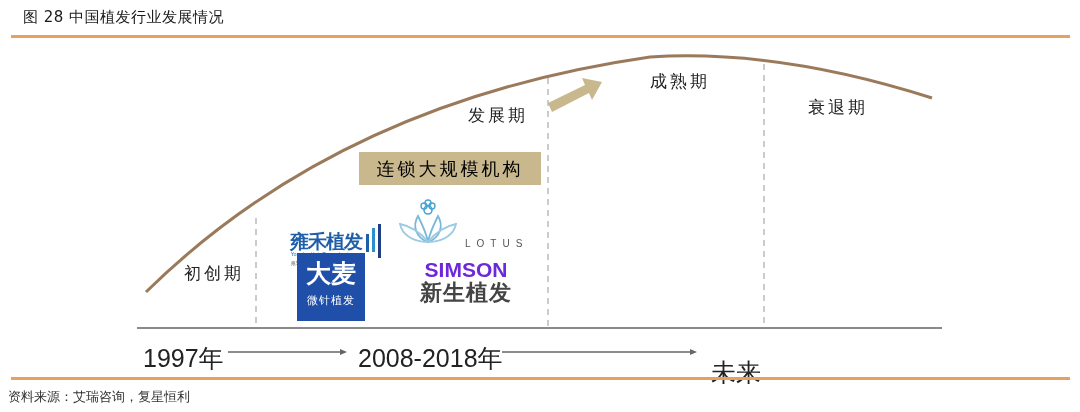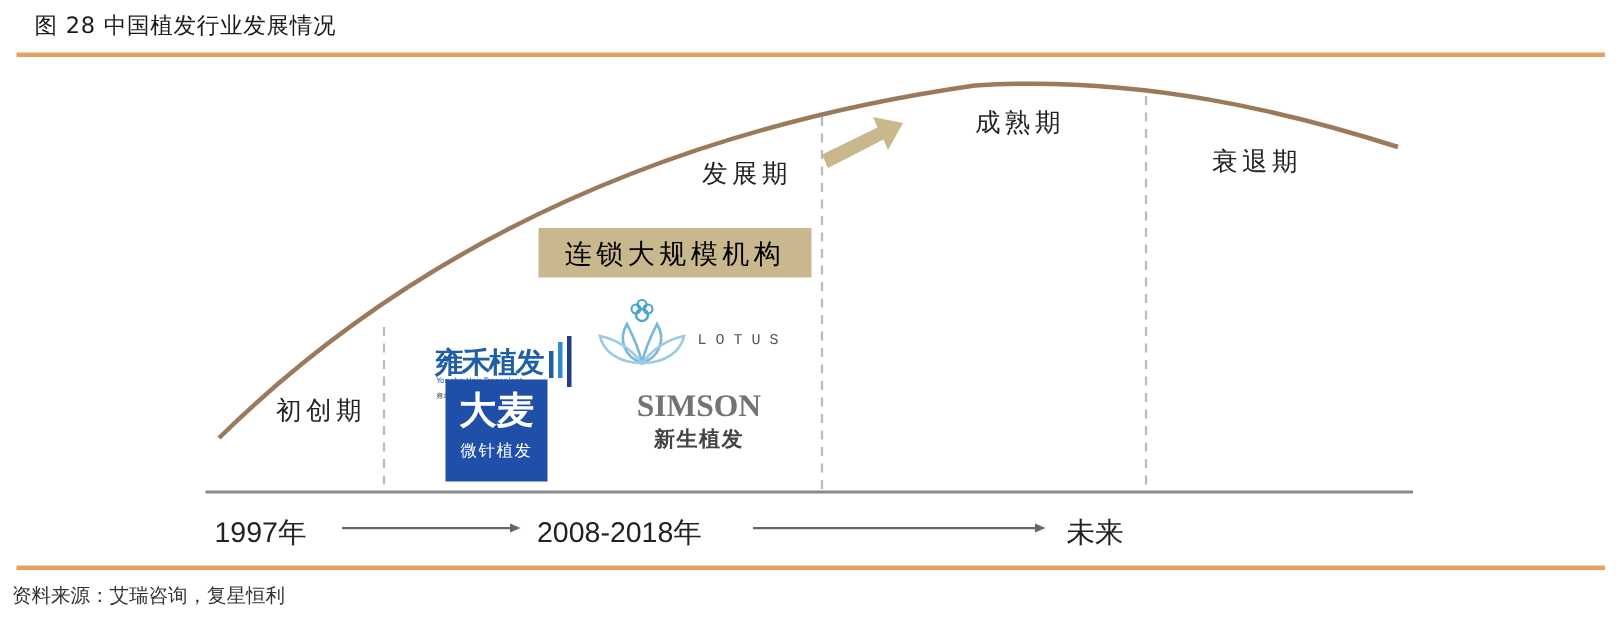--- a/index.html
+++ b/index.html
@@ -5,36 +5,36 @@
     html, body { margin: 0; padding: 0; background: #ffffff; }
     body { width: 1080px; height: 412px; position: relative; overflow: hidden; font-family: "DejaVu Sans", sans-serif; }
     .title { position: absolute; left: 23px; top: 8px; font-size: 15px; font-weight: normal; color: #1a1a1a; letter-spacing: 0.5px; }
     .rule { position: absolute; left: 11px; width: 1059px; height: 3px; background: #e8a15c; }
     .rule.top { top: 35px; }
     .rule.bottom { top: 377px; }
     .source { position: absolute; left: 8px; top: 388px; font-family: "DejaVu Serif", serif; font-size: 13px; color: #333; }
     svg.diagram { position: absolute; left: 0; top: 0; }
     .phase { position: absolute; font-family: "DejaVu Serif", serif; font-size: 17px; color: #222; letter-spacing: 3px; }
     .chain-box { position: absolute; left: 359px; top: 152px; width: 182px; height: 33px; background: #c9b88e; display: flex; align-items: center; justify-content: center; font-family: "DejaVu Serif", serif; font-size: 18px; color: #000000; letter-spacing: 3px; }
-    .timeline-label { position: absolute; top: 342px; font-family: "Liberation Sans", sans-serif; font-size: 19px; color: #222; }
+    .timeline-label { position: absolute; top: 342px; font-family: "Liberation Sans", sans-serif; font-size: 25px; color: #222; }
     
     .logo-yonghe { position: absolute; left: 290px; top: 192px; width: 98px; height: 48px; margin-top: 32px; }
     .yh-cn { position: absolute; left: 0; top: 5px; font-size: 19px; font-weight: bold; color: #1f5fa8; letter-spacing: -1px; }
     .yh-en { position: absolute; left: 1px; top: 27px; font-size: 5px; color: #1f5fa8; }
     .yh-sub { position: absolute; left: 1px; top: 37px; font-size: 4.5px; color: #333; white-space: nowrap; }
     .yh-bars { position: absolute; left: 75px; top: 0px; width: 20px; height: 34px; }
     .logo-damai { position: absolute; left: 297px; top: 253px; width: 68px; height: 68px; background: #1f4fa8; color: #fff; text-align: center; }
     .dm-big { font-size: 25px; font-weight: bold; margin-top: 6px; line-height: 30px; }
     .dm-small { font-size: 11px; margin-top: 4px; letter-spacing: 1px; }
     .logo-lotus { position: absolute; left: 398px; top: 198px; width: 140px; height: 48px; }
     .lt-cn { position: absolute; left: 66px; top: 4px; font-size: 21px; font-weight: bold; color: #333; letter-spacing: 1px; }
-    .lt-en { position: absolute; left: 67px; top: 24px; font-size: 10px; color: #555; letter-spacing: 6px; font-family: Liberation Mono, monospace; }
+    .lt-en { position: absolute; left: 67px; top: 40px; font-size: 10px; color: #555; letter-spacing: 6px; font-family: Liberation Sans, sans-serif; }
     .logo-simson { position: absolute; left: 410px; top: 258px; width: 112px; height: 48px; text-align: center; }
-    .sm-en { font-family: Liberation Serif, serif; font-size: 21px; font-weight: bold; color: #737373; letter-spacing: 0px; line-height: 24px; text-align: center; }
-    .sm-cn { font-size: 14px; font-weight: bold; color: #444; letter-spacing: 1px; line-height: 22px; }
+    .sm-en { font-family: Liberation Sans, sans-serif; font-size: 21px; font-weight: bold; color: #6d28d9; letter-spacing: 0px; line-height: 24px; text-align: center; }
+    .sm-cn { font-size: 22px; font-weight: bold; color: #444; letter-spacing: 1px; line-height: 22px; }
   </style>
 </head>
 <body>
 
 <div class="title">图 28  中国植发行业发展情况</div>
 <div class="rule top"></div>
 
 <svg class="diagram" width="1080" height="412">
 
   <path d="M 146 292 C 260 180, 420 90, 650 57 C 760 50, 860 75, 932 98" fill="none" stroke="#9b7a5c" stroke-width="3"></path>
@@ -98,16 +98,16 @@
   <span class="lt-en">LOTUS</span>
 </div>
 
 <div class="logo-simson">
   <div class="sm-en">SIMSON</div>
   <div class="sm-cn">新生植发</div>
 </div>
 
 <div class="timeline-label" style="left:143px;">1997年</div>
 <div class="timeline-label" style="left:358px;">2008-2018年</div>
-<div class="timeline-label" style="left:711px; font-family: 'DejaVu Serif', serif;">未来</div>
+<div class="timeline-label" style="left:711px; font-family: 'DejaVu Serif', serif; margin-top: 14px;">未来</div>
 
 <div class="rule bottom"></div>
 <div class="source">资料来源：艾瑞咨询，复星恒利</div>
 
 </body></html>

